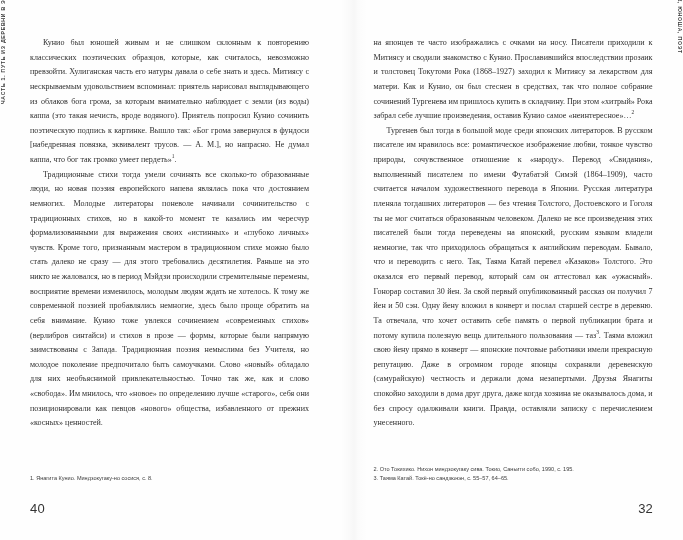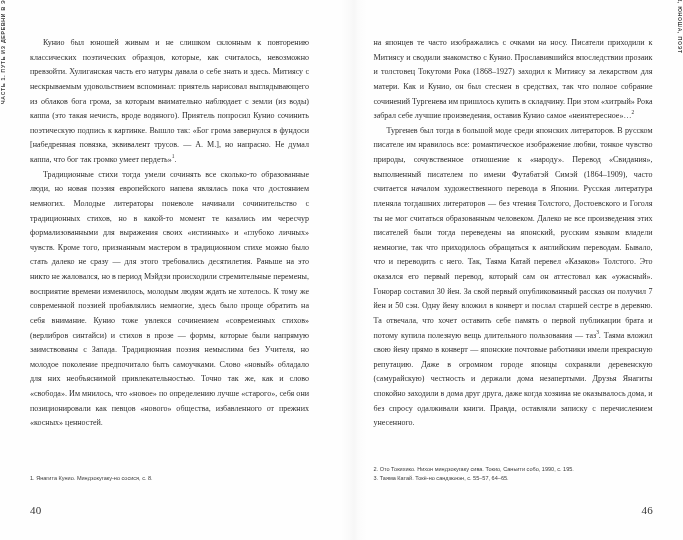--- a/index.html
+++ b/index.html
@@ -112,22 +112,22 @@
     color: #3d3d3d;
     width: 279px;
   }
   .page-left  .footnotes { left: 30px; }
   .page-right .footnotes { left: 32px; }
   .footnotes .fn-line { white-space: nowrap; }
 
   .folio {
     position: absolute;
     bottom: 24px;
-    font-family: Liberation Serif, serif;
-    font-size: 11px;
+    font-family: Liberation Sans, sans-serif;
+    font-size: 13px;
     color: #333333;
     letter-spacing: 0.2px;
   }
   .folio.left  { left: 30px; }
   .folio.right { right: 30px; }
 </style>
 </head>
 <body>
 
 <div id="spread">
@@ -163,16 +163,16 @@
 
       <p class="para"><span>Тургенев был тогда в большой моде среди японских литераторов. В русском писателе им нравилось все: романтическое изображение любви, тонкое чувство природы, сочувственное отношение к «народу». Перевод «Свидания», выполненный писателем по имени Футабатэй Симэй (1864–1909), часто считается началом художественного перевода в Японии. Русская литература пленяла тогдашних литераторов — без чтения Толстого, Достоевского и Гоголя ты не мог считаться образованным человеком. Далеко не все произведения этих писателей были тогда переведены на японский, русским языком владели немногие, так что приходилось обращаться к английским переводам. Бывало, что и переводить с него. Так, Таяма Катай перевел «Казаков» Толстого. Это оказался его первый перевод, который сам он аттестовал как «ужасный». Гонорар составил 30 йен. За свой первый опубликованный рассказ он получил 7 йен и 50 сэн. Одну йену вложил в конверт и послал старшей сестре в деревню. Та отвечала, что хочет оставить себе память о первой публикации брата и потому купила полезную вещь длительного пользования — таз</span><sup class="fn">3</sup><span>. Таяма вложил свою йену прямо в конверт — японские почтовые работники имели прекрасную репутацию. Даже в огромном городе японцы сохраняли деревенскую (самурайскую) честность и держали дома незапертыми. Друзья Янагиты спокойно заходили в дома друг друга, даже когда хозяина не оказывалось дома, и без спросу одалживали книги. Правда, оставляли записку с перечислением унесенного.</span></p>
 
     </div>
 
     <div class="footnotes">
       <div class="fn-line">2. Ото Токихико. Нихон миндзокугаку сива. Токио, Саньити собо, 1990, с. 195.</div>
       <div class="fn-line">3. Таяма Катай. Токё-но сандзюнэн, с. 55–57, 64–65.</div>
     </div>
 
-    <div class="folio right">46</div>
+    <div class="folio right">32</div>
   </div>
 
 </div>
 
 </body></html>

